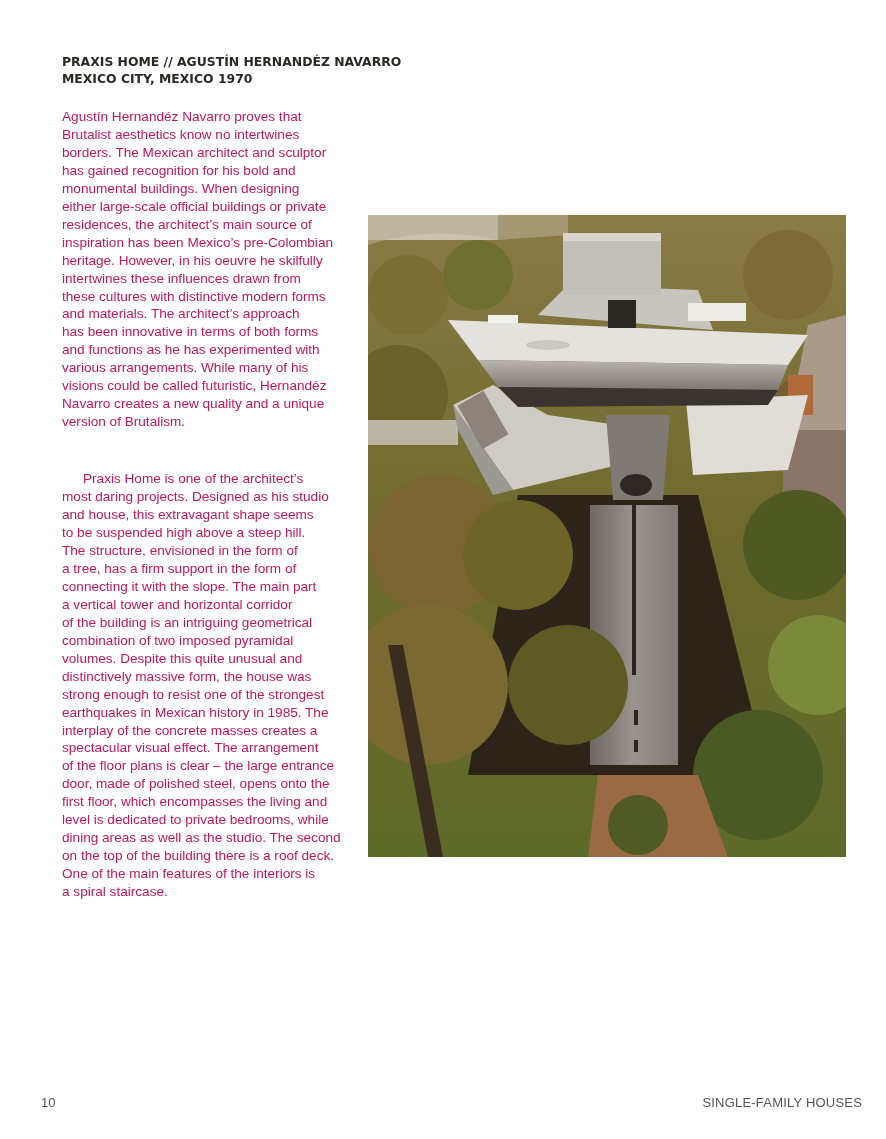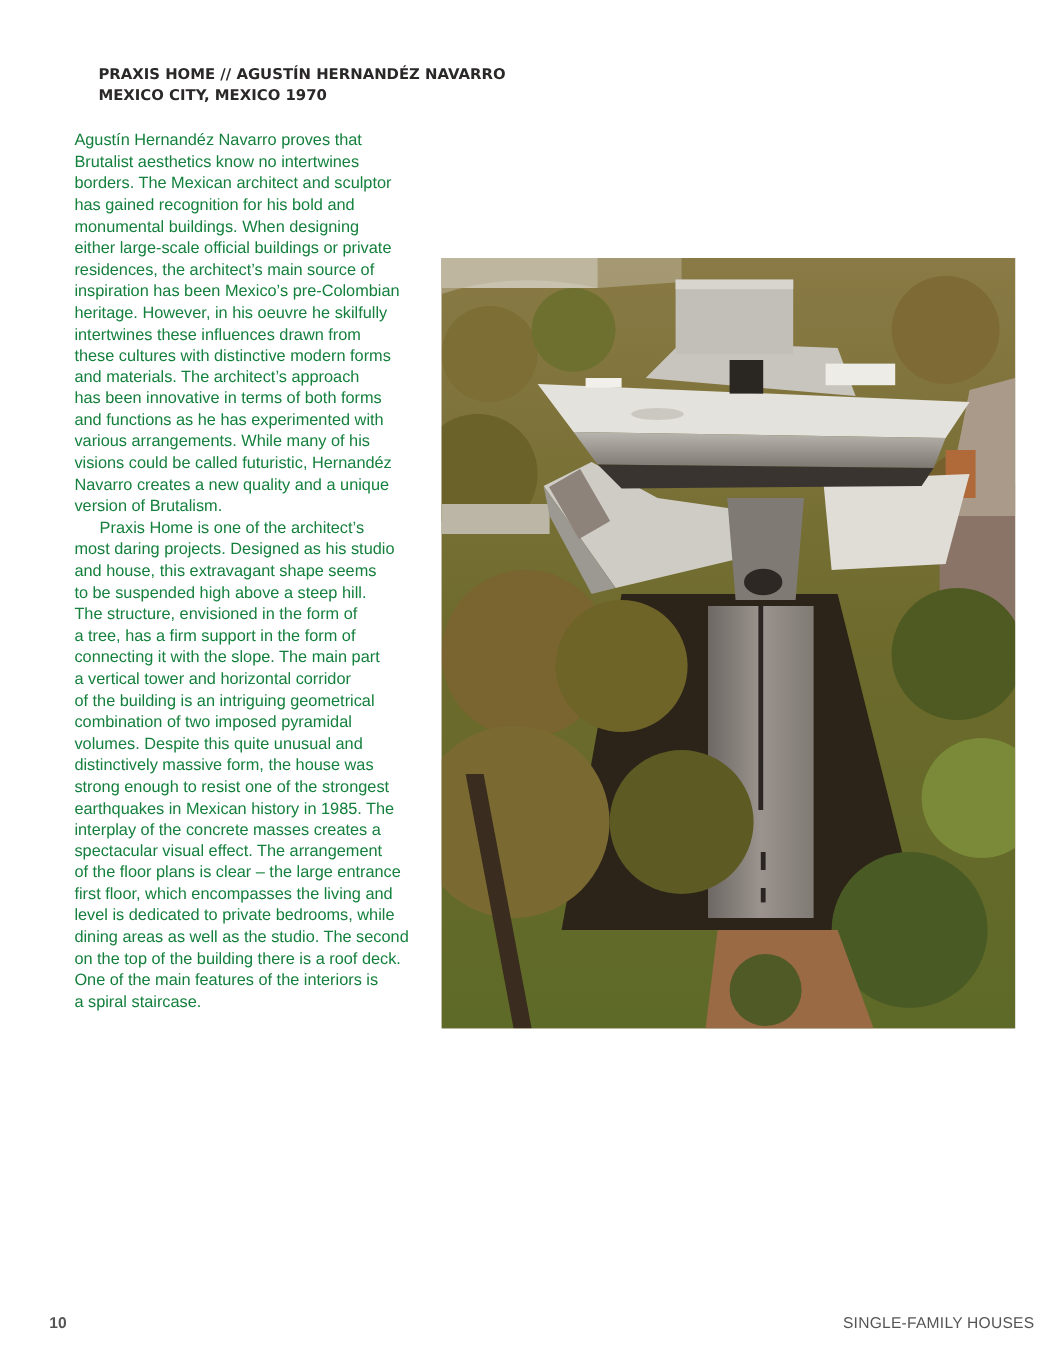--- a/index.html
+++ b/index.html
@@ -1,25 +1,25 @@
 <!DOCTYPE html>
 <html><head>
   <meta charset="utf-8">
   <style>
     html, body { margin: 0; padding: 0; background: #ffffff; }
     body { width: 886px; height: 1139px; position: relative; overflow: hidden; font-family: "Liberation Sans", sans-serif; color: #231f20; }
-    .heading { position: absolute; left: 62px; top: 53px; width: 340px; font-family: "DejaVu Sans", sans-serif; font-weight: bold; font-size: 12.4px; line-height: 17px; color: #2b2828; letter-spacing: 0px; margin-left: 20px; }
+    .heading { position: absolute; left: 62px; top: 53px; width: 340px; font-family: "DejaVu Sans", sans-serif; font-weight: bold; font-size: 12.4px; line-height: 17px; color: #2b2828; letter-spacing: 0px; }
     .heading div { white-space: nowrap; }
-    .body-text { position: absolute; left: 62px; top: 108px; width: 300px; font-family: "Liberation Sans", sans-serif; font-size: 13.6px; line-height: 17.95px; color: #15803d; }
+    .body-text { position: absolute; left: 62px; top: 108px; width: 300px; font-family: "Liberation Sans", sans-serif; font-size: 13.6px; line-height: 17.95px; color: #be185d; }
     .body-text .line { white-space: nowrap; display: block; }
-    .body-text .indent { padding-left: 21px; }
+    .body-text .indent { padding-left: 21px; margin-top: 39px; }
     .photo { position: absolute; left: 368px; top: 215px; width: 478px; height: 642px; overflow: hidden; background: #6e6030; }
     .photo svg { display: block; }
     .folio { position: absolute; top: 1095px; font-family: "Liberation Sans", sans-serif; font-size: 13px; color: #555; }
-    .folio.left { left: 41px; font-weight: bold; }
+    .folio.left { left: 41px; }
     .folio.right { right: 24px; letter-spacing: 0.2px; }
   </style>
 </head>
 <body>
 
 <div class="heading">
   <div>PRAXIS HOME // AGUSTÍN HERNANDÉZ NAVARRO</div>
   <div>MEXICO CITY, MEXICO 1970</div>
 </div>
 
@@ -52,20 +52,21 @@
   <span class="line">a vertical tower and horizontal corridor</span>
   <span class="line">of the building is an intriguing geometrical</span>
   <span class="line">combination of two imposed pyramidal</span>
   <span class="line">volumes. Despite this quite unusual and</span>
   <span class="line">distinctively massive form, the house was</span>
   <span class="line">strong enough to resist one of the strongest</span>
   <span class="line">earthquakes in Mexican history in 1985. The</span>
   <span class="line">interplay of the concrete masses creates a</span>
   <span class="line">spectacular visual effect. The arrangement</span>
   <span class="line">of the floor plans is clear – the large entrance</span>
+  <span class="line">door, made of polished steel, opens onto the</span>
   <span class="line">first floor, which encompasses the living and</span>
   <span class="line">level is dedicated to private bedrooms, while</span>
   <span class="line">dining areas as well as the studio. The second</span>
   <span class="line">on the top of the building there is a roof deck.</span>
   <span class="line">One of the main features of the interiors is</span>
   <span class="line">a spiral staircase.</span>
 </div>
 
 <div class="photo">
   <svg width="478" height="642" viewBox="0 0 478 642" xmlns="http://www.w3.org/2000/svg">

